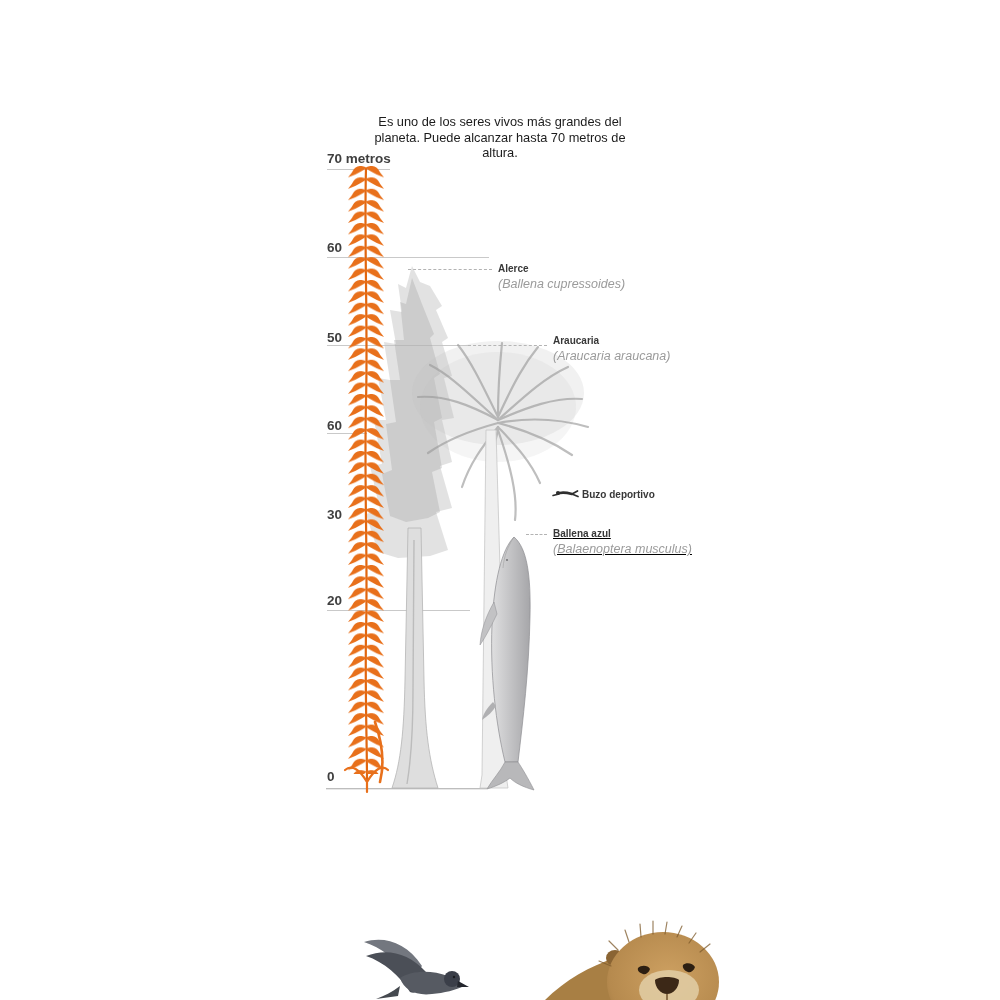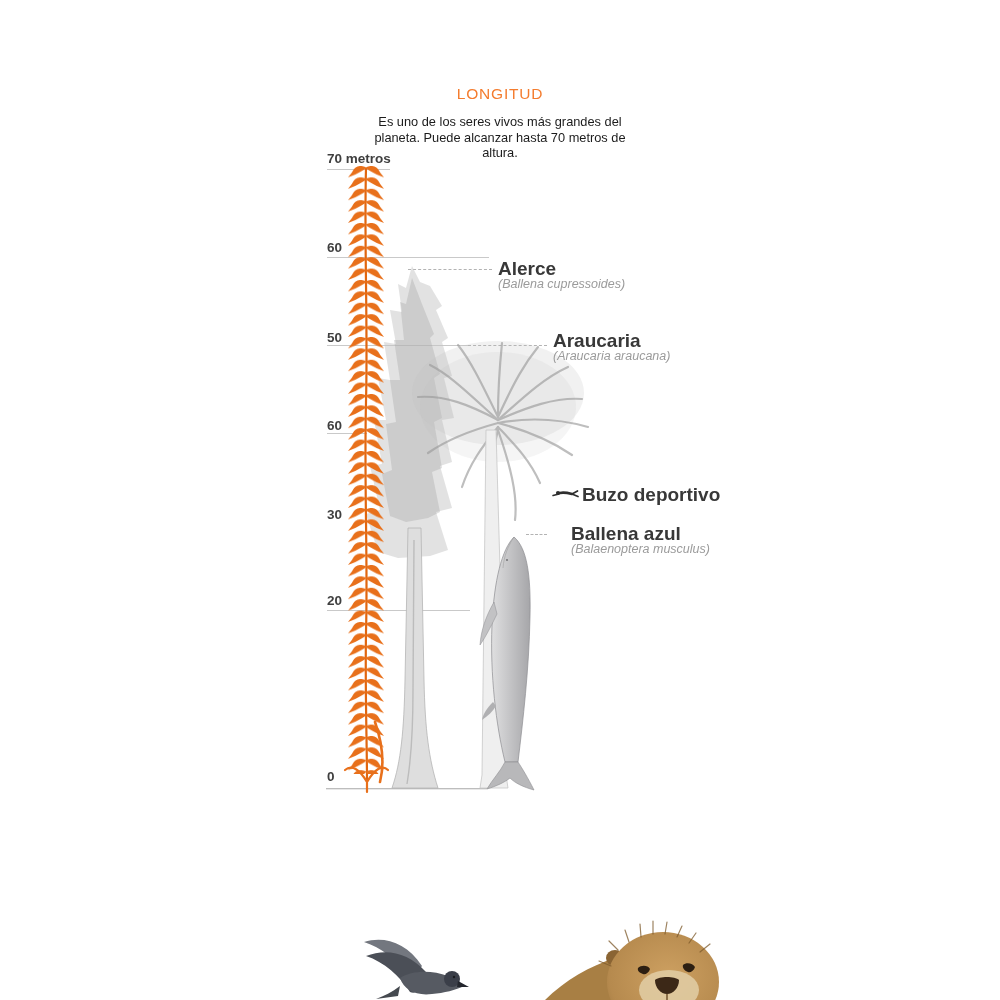--- a/index.html
+++ b/index.html
@@ -15,30 +15,29 @@
     font-size:12.8px;line-height:15.5px;
   }
   .tick{
     position:absolute;left:327px;color:#3f3f3f;font-weight:bold;
     font-size:13.5px;white-space:nowrap;
   }
   .gridline{position:absolute;height:1px;background:#c9c9c9;}
   .dashline{position:absolute;height:0;border-top:1px dashed #b3b3b3;}
   .baseline{position:absolute;height:1px;background:#bdbdbd;box-shadow:0 1px 0 rgba(190,190,190,.35);}
   .species{position:absolute;white-space:nowrap;}
-  .species .nm{color:#383838;font-size:19px;font-weight:600;line-height:16px;}
+  .species .nm{color:#383838;font-size:10px;font-weight:600;line-height:16px;}
   .species .sci{color:#9b9b9b;font-size:12.5px;font-style:italic;line-height:15px;font-weight:400;}
   svg{position:absolute;display:block;}
 </style>
 </head>
 <body>
 
 <div class="canvas">
 
-  <div class="section-title" style="top:85px;">LONGITUD</div>
   <div class="intro" style="top:114px;left:372px;width:256px;">Es uno de los seres vivos más grandes del planeta. Puede alcanzar hasta 70 metros de altura.</div>
 
   <div class="abs" style="left:0;top:0;width:1000px;height:800px;padding-left:40px;">
 
     <div class="tick" style="top:151px;">70 metros</div>
     <div class="tick" style="top:240px;">60</div>
     <div class="tick" style="top:330px;">50</div>
     <div class="tick" style="top:418px;">60</div>
     <div class="tick" style="top:507px;">30</div>
     <div class="tick" style="top:593px;">20</div>
@@ -128,21 +127,21 @@
         <path d="M9 8 C13 7 17 8 21 9" stroke-width="2.6"></path>
         <path d="M8 9 L2 10.5" stroke-width="1.5"></path>
         <path d="M21 9 L26.5 6" stroke-width="1.7"></path>
         <path d="M21 9 L27 11.5" stroke-width="1.7"></path>
       </g>
     </svg>
     <div class="species" style="left:582px;top:487px;">
       <div class="nm">Buzo deportivo</div>
     </div>
 
-    <div class="species" style="left:571px;top:526px;">
+    <div class="species" style="left:553px;top:526px;text-decoration:underline;">
       <div class="nm">Ballena azul</div>
       <div class="sci">(Balaenoptera musculus)</div>
     </div>
   </div>
 
 
   <svg style="left:356px;top:932px;" width="128" height="68" viewBox="0 0 128 68">
     <path d="M66 34 C50 10 28 4 8 10 C26 16 38 26 48 40 C56 44 62 40 66 34 Z" fill="#73777f"></path>
     <path d="M70 40 C52 20 30 16 10 24 C28 30 44 44 54 60 C62 64 68 52 70 40 Z" fill="#4b4f57"></path>
     <path d="M44 46 C56 38 76 38 92 44 C100 47 105 51 108 54 C100 58 88 61 76 62 C60 64 48 58 44 46 Z" fill="#565a62"></path>

